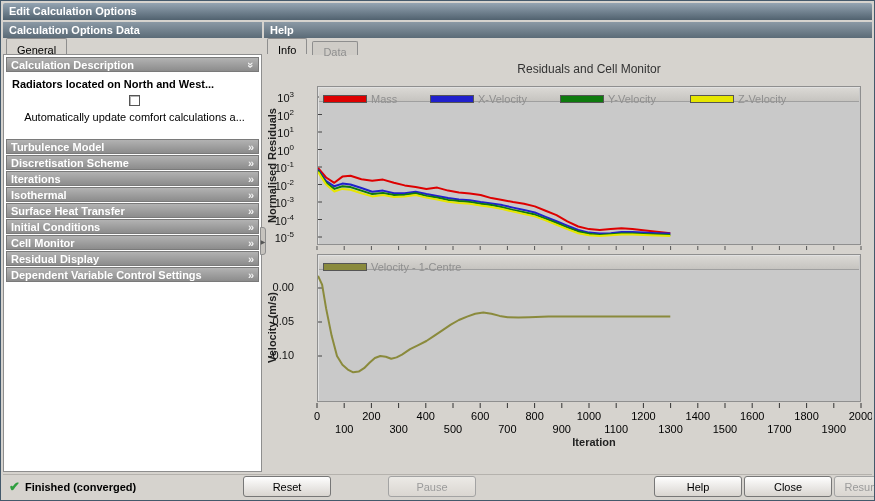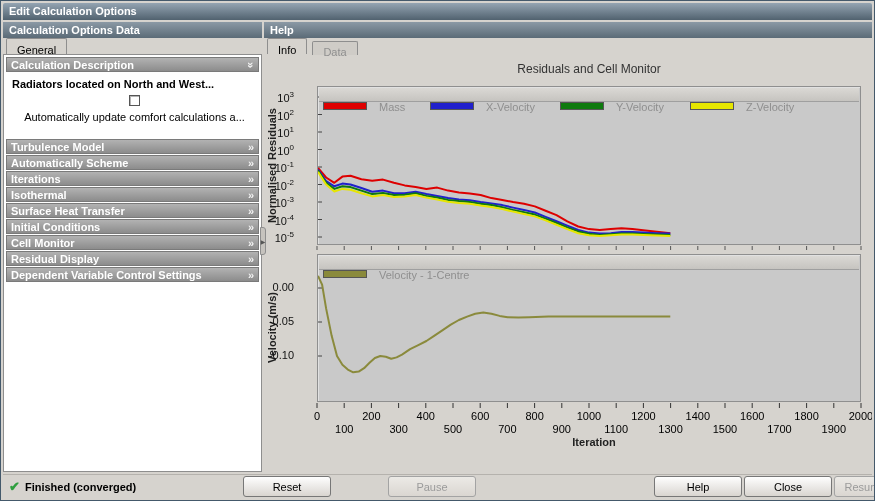--- a/index.html
+++ b/index.html
@@ -41,21 +41,21 @@
   .chart-title { position:absolute; left:53px; width:544px; top:8px; text-align:center;
                  font-size:12px; color:#333; }
   .plot { position:absolute; left:53px; width:544px; background:#c9c9c9;
           border:1px solid #8f8f8f; box-shadow:inset 1px 1px 0 rgba(255,255,255,.45); }
   .plot-top { top:32px; height:159px; }
   .plot-bot { top:200px; height:148px; }
   .plot svg { position:absolute; left:0; top:0; }
   .legend { position:absolute; left:1px; right:1px; top:1px; height:14px;
             background:linear-gradient(180deg,#dad8d4,#c6c4c0);
             border-bottom:1px solid #9f9f9f; z-index:2; }
-  .legend-item { position:absolute; top:14px; display:flex; align-items:flex-start; gap:12px; height:10px; }
+  .legend-item { position:absolute; top:6px; display:flex; align-items:center; gap:4px; height:10px; }
   .swatch { width:44px; height:8px; border:1px solid #555; display:inline-block; }
   .legend-label { color:#8f8f8f; font-size:11px; line-height:10px; white-space:nowrap; }
   .ylabel { position:absolute; left:2px; writing-mode:vertical-rl; transform:rotate(180deg);
             text-align:center; font-weight:bold; color:#222; }
   .ylabel-top { top:32px; height:159px; }
   .ylabel-bot { top:200px; height:148px; }
   #yticks-top { position:absolute; left:0; top:33px; width:50px; height:157px; }
   #yticks-bot { position:absolute; left:0; top:201px; width:50px; height:146px; }
   .ytick { position:absolute; right:20px; font-size:11px; color:#111; white-space:nowrap; }
   .ytick sup { font-size:8px; }
@@ -103,21 +103,21 @@
           <label class="cb-row">
             <span class="cb"></span>
             <span class="cb-label">Automatically update comfort calculations a...</span>
           </label>
         </div>
         <div class="acc-header">
           <span class="acc-label">Turbulence Model</span>
           <span class="chevron-icon">»</span>
         </div>
         <div class="acc-header">
-          <span class="acc-label">Automatically Scheme</span>
+          <span class="acc-label">Discretisation Scheme</span>
           <span class="chevron-icon">»</span>
         </div>
         <div class="acc-header">
           <span class="acc-label">Iterations</span>
           <span class="chevron-icon">»</span>
         </div>
         <div class="acc-header">
           <span class="acc-label">Isothermal</span>
           <span class="chevron-icon">»</span>
         </div>

